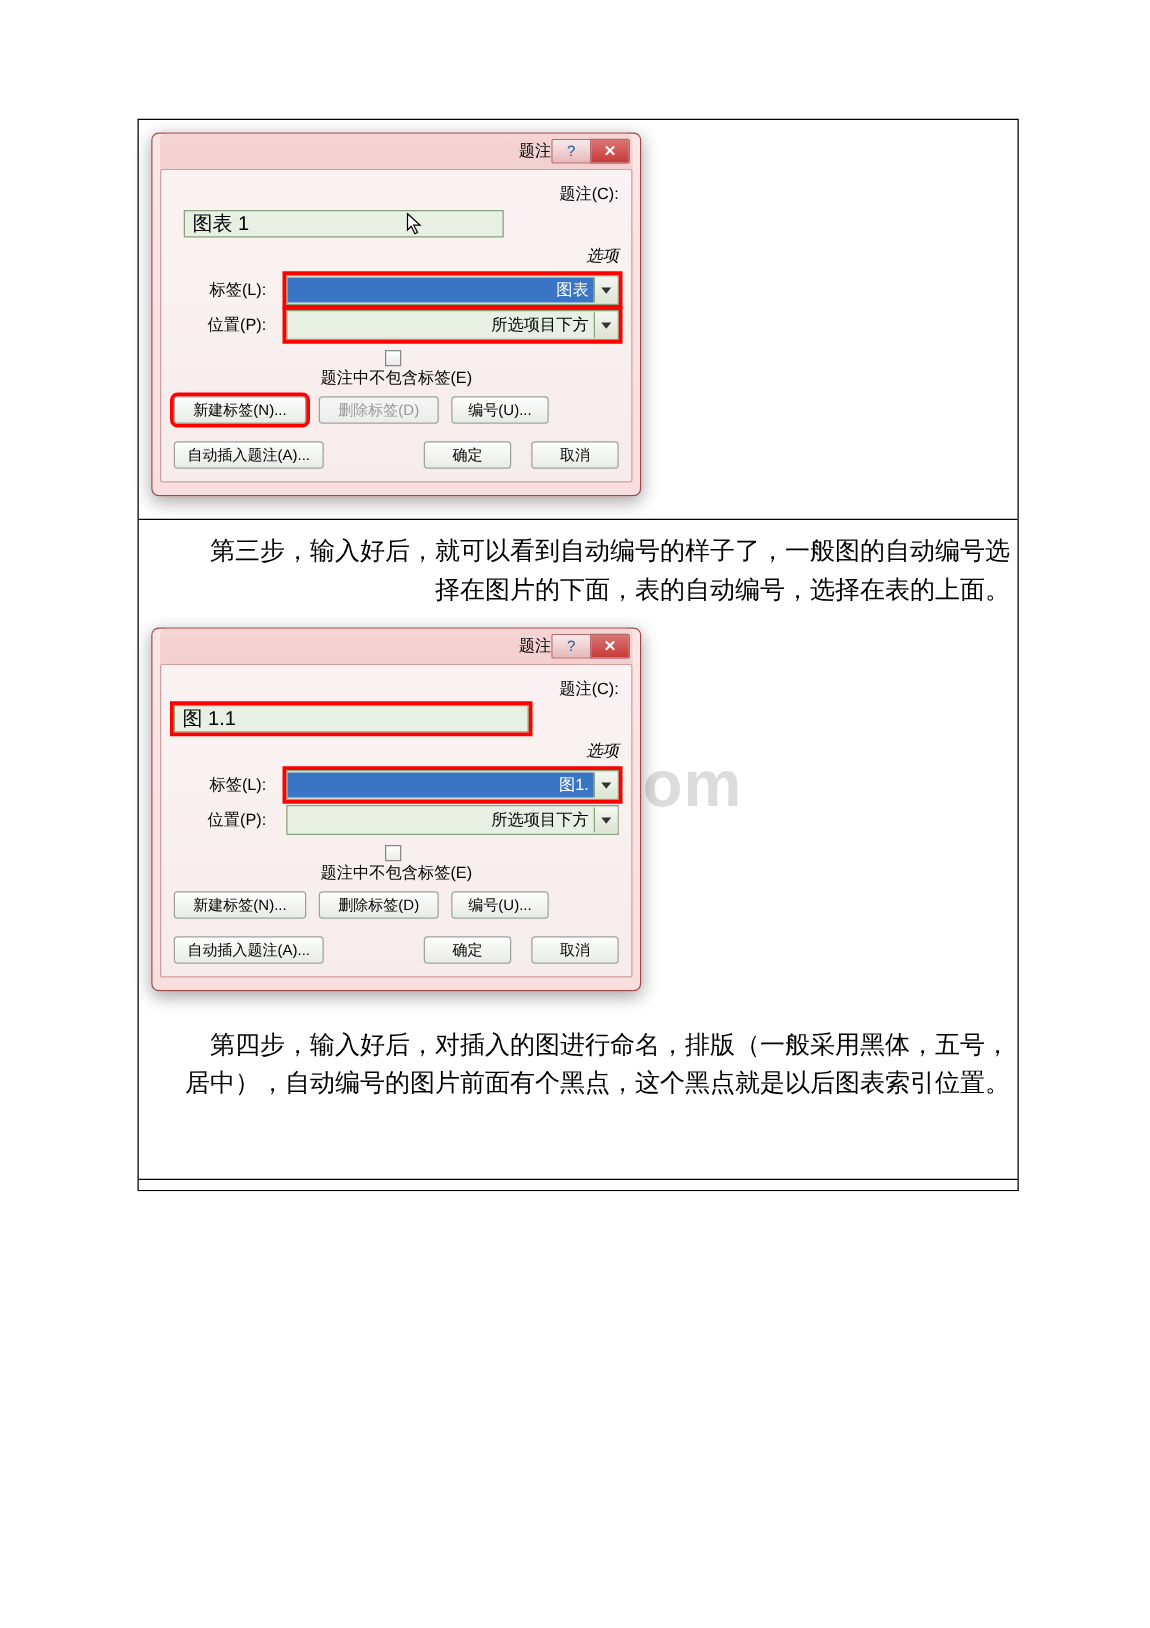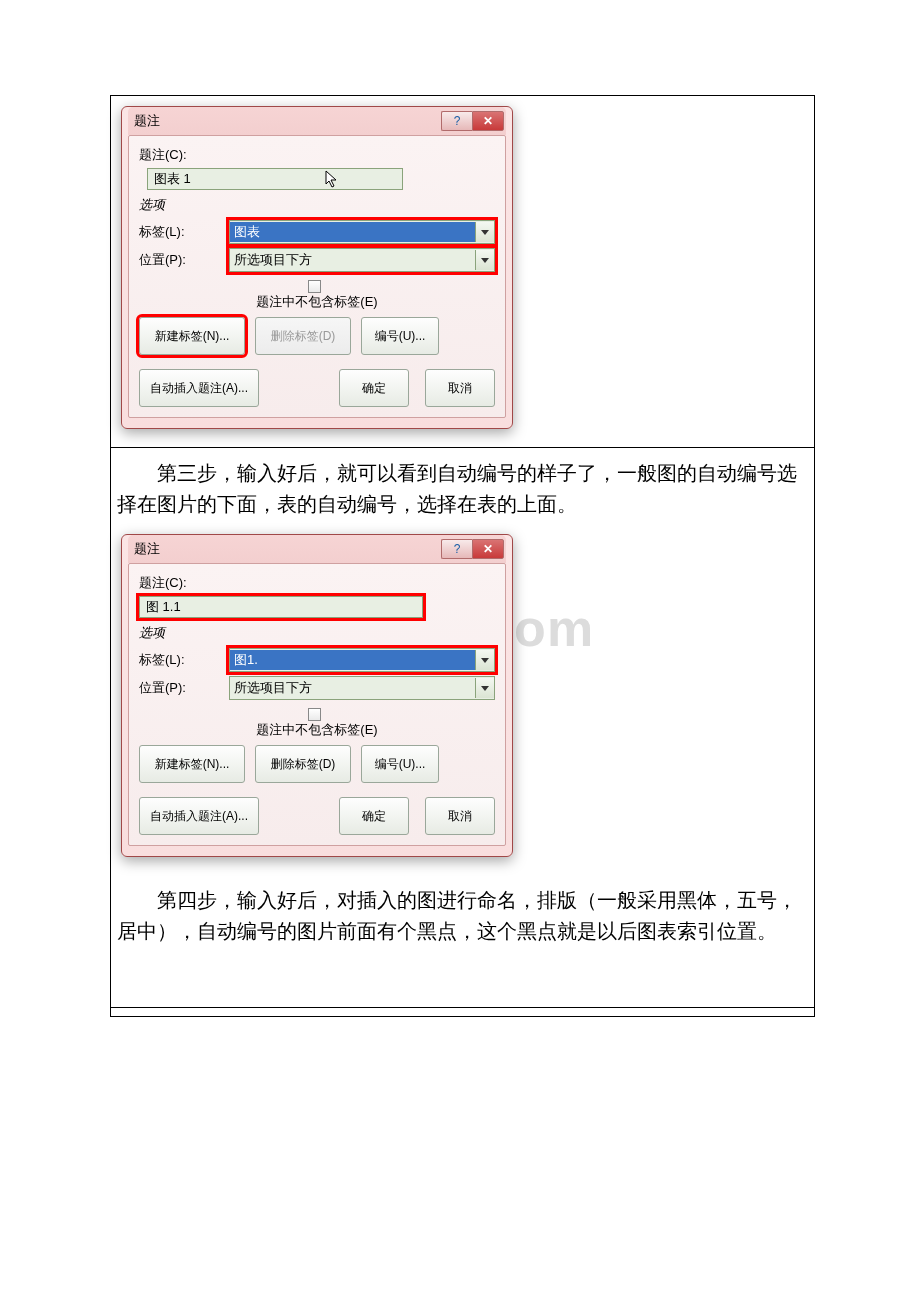--- a/index.html
+++ b/index.html
@@ -11,20 +11,21 @@
   .page {
     width: 920px;
     box-sizing: border-box;
     padding: 95px 105px 0 110px;
   }
   .outer-frame {
     border: 1px solid #000;
   }
   .cell {
     padding: 0;
+    text-align: right;
   }
   .dialog-wrap {
     padding: 10px 0 18px 10px;
   }
   .text-block {
     padding: 10px 6px 14px 6px;
     font-size: 20px;
     line-height: 1.55;
     font-family: Liberation Serif, serif;
   }
@@ -89,21 +90,21 @@
     font-size: 13px;
     color: #000;
   }
   .lbl { margin: 2px 0 4px 0; }
   .input-box {
     box-sizing: border-box;
     height: 22px;
     background: #e8efe3;
     border: 1px solid #8aa37b;
     padding: 2px 6px;
-    font-size: 13px;
+    font-size: 16px;
     font-family: "SimSun", sans-serif;
     display: flex;
     align-items: center;
     width: 100%;
   }
   .input-big {
     width: 284px;
   }
   .input-caption {
     width: 256px;
@@ -154,21 +155,21 @@
   .chk-row {
     display:flex; align-items:center; margin:8px 0 6px 0;flex-direction:column;
   }
   .chk {
     width:13px;height:13px;border:1px solid #888;background:linear-gradient(#fff,#eaeaea);margin-right:6px;box-sizing:border-box;
   }
   .btn-row {
     display:flex; gap:10px; margin-top:4px;
   }
   .btn {
-    height:38px;
+    height:22px;
     padding: 0 10px;
     min-width: 84px;
     box-sizing:border-box;
     border:1px solid #9aa79a;
     background: linear-gradient(#fefefe,#e7ebe4);
     border-radius:3px;
     font-size:12px;
     font-family: "SimSun", sans-serif;
     display:flex;align-items:center;justify-content:center;
     color:#000;

